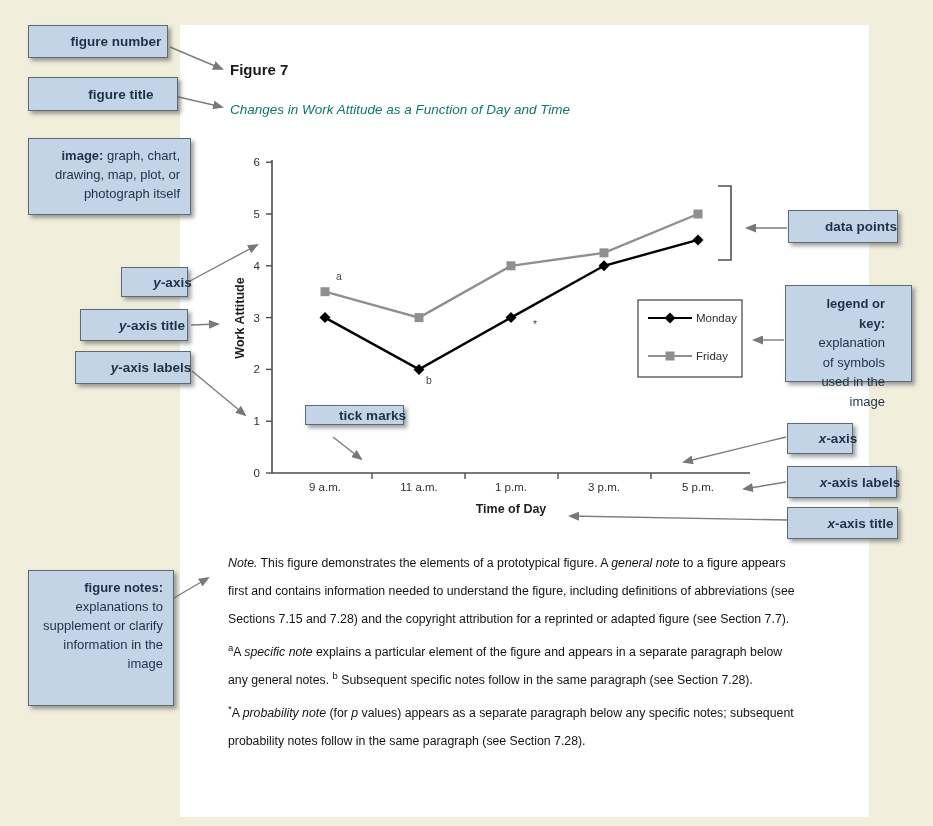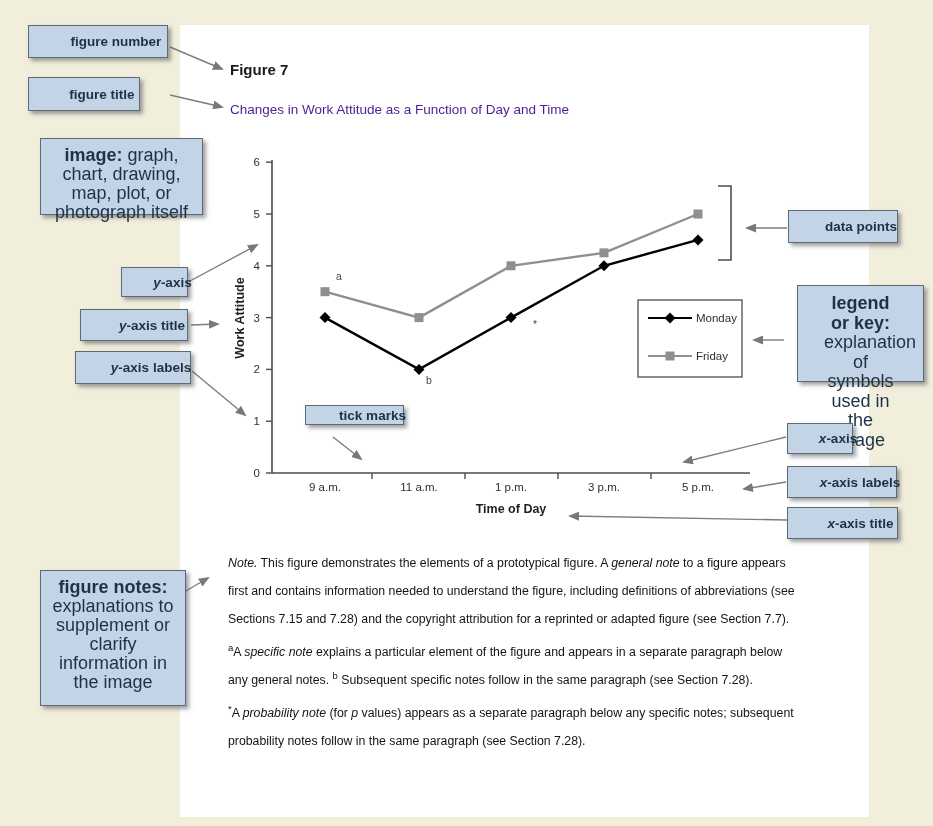--- a/index.html
+++ b/index.html
@@ -11,34 +11,34 @@
   .page{
     position:absolute;left:180px;top:25px;width:689px;height:792px;
     background:#ffffff;
   }
   .fig-number{
     position:absolute;left:230px;top:61px;
     font-size:15px;font-weight:bold;color:#1a1a1a;
   }
   .fig-title{
     position:absolute;left:230px;top:102px;
-    font-size:13.5px;color:#4c1d95;
+    font-size:13.5px;font-style:italic;color:#0f766e;
   }
   svg.chart{position:absolute;left:230px;top:140px;width:550px;height:395px;}
   svg.arrows{position:absolute;left:0;top:0;width:933px;height:826px;pointer-events:none;}
   .co{
     position:absolute;background:#c3d4e6;border:1.6px solid #5d6974;
     box-shadow:3px 3px 4px rgba(80,85,90,.55);
     color:#1d3247;font-weight:bold;font-size:13.5px;
     display:flex;align-items:center;justify-content:center;
     box-sizing:border-box;white-space:nowrap;z-index:5;padding-left:36px;
   }
   .co.multi{
-    display:block;padding:7px 10px;text-align:center;
-    font-size:18px;line-height:19px;white-space:normal;font-weight:bold;margin-left:12px;
+    display:block;padding:7px 10px;text-align:right;
+    font-size:13px;line-height:19px;white-space:normal;font-weight:bold;
   }
   .co .norm{font-weight:normal;}
   .it{font-style:italic;}
   .notes{
     position:absolute;left:228px;top:549px;width:570px;
     font-size:12.3px;line-height:28px;color:#141414;z-index:2;
   }
   .notes p{margin:0 0 5px 0;}
   .notes sup{font-size:9.5px;line-height:0;}
 </style>
@@ -121,21 +121,21 @@
     <line x1="784" y1="340" x2="754" y2="340" marker-end="url(#ah)"></line>
     <line x1="786" y1="437" x2="684" y2="462" marker-end="url(#ah)"></line>
     <line x1="786" y1="482" x2="744" y2="489" marker-end="url(#ah)"></line>
     <line x1="787" y1="520" x2="570" y2="516" marker-end="url(#ah)"></line>
   </g>
 </svg>
 
 <div class="co" style="left:28px;top:25px;width:140px;height:33px">
   <span>figure number</span>
 </div>
-<div class="co" style="left:28px;top:77px;width:112px;height:34px">
+<div class="co" style="left:28px;top:77px;width:150px;height:34px">
   <span>figure title</span>
 </div>
 <div class="co multi" style="left:28px;top:138px;width:163px;height:77px">
   <b>image:</b><span class="norm"> graph, chart, drawing, map, plot, or photograph itself</span>
 </div>
 <div class="co" style="left:121px;top:267px;width:67px;height:30px">
   <span class="it">y</span>
     <span>-axis</span>
 </div>
 <div class="co" style="left:80px;top:309px;width:108px;height:32px">

